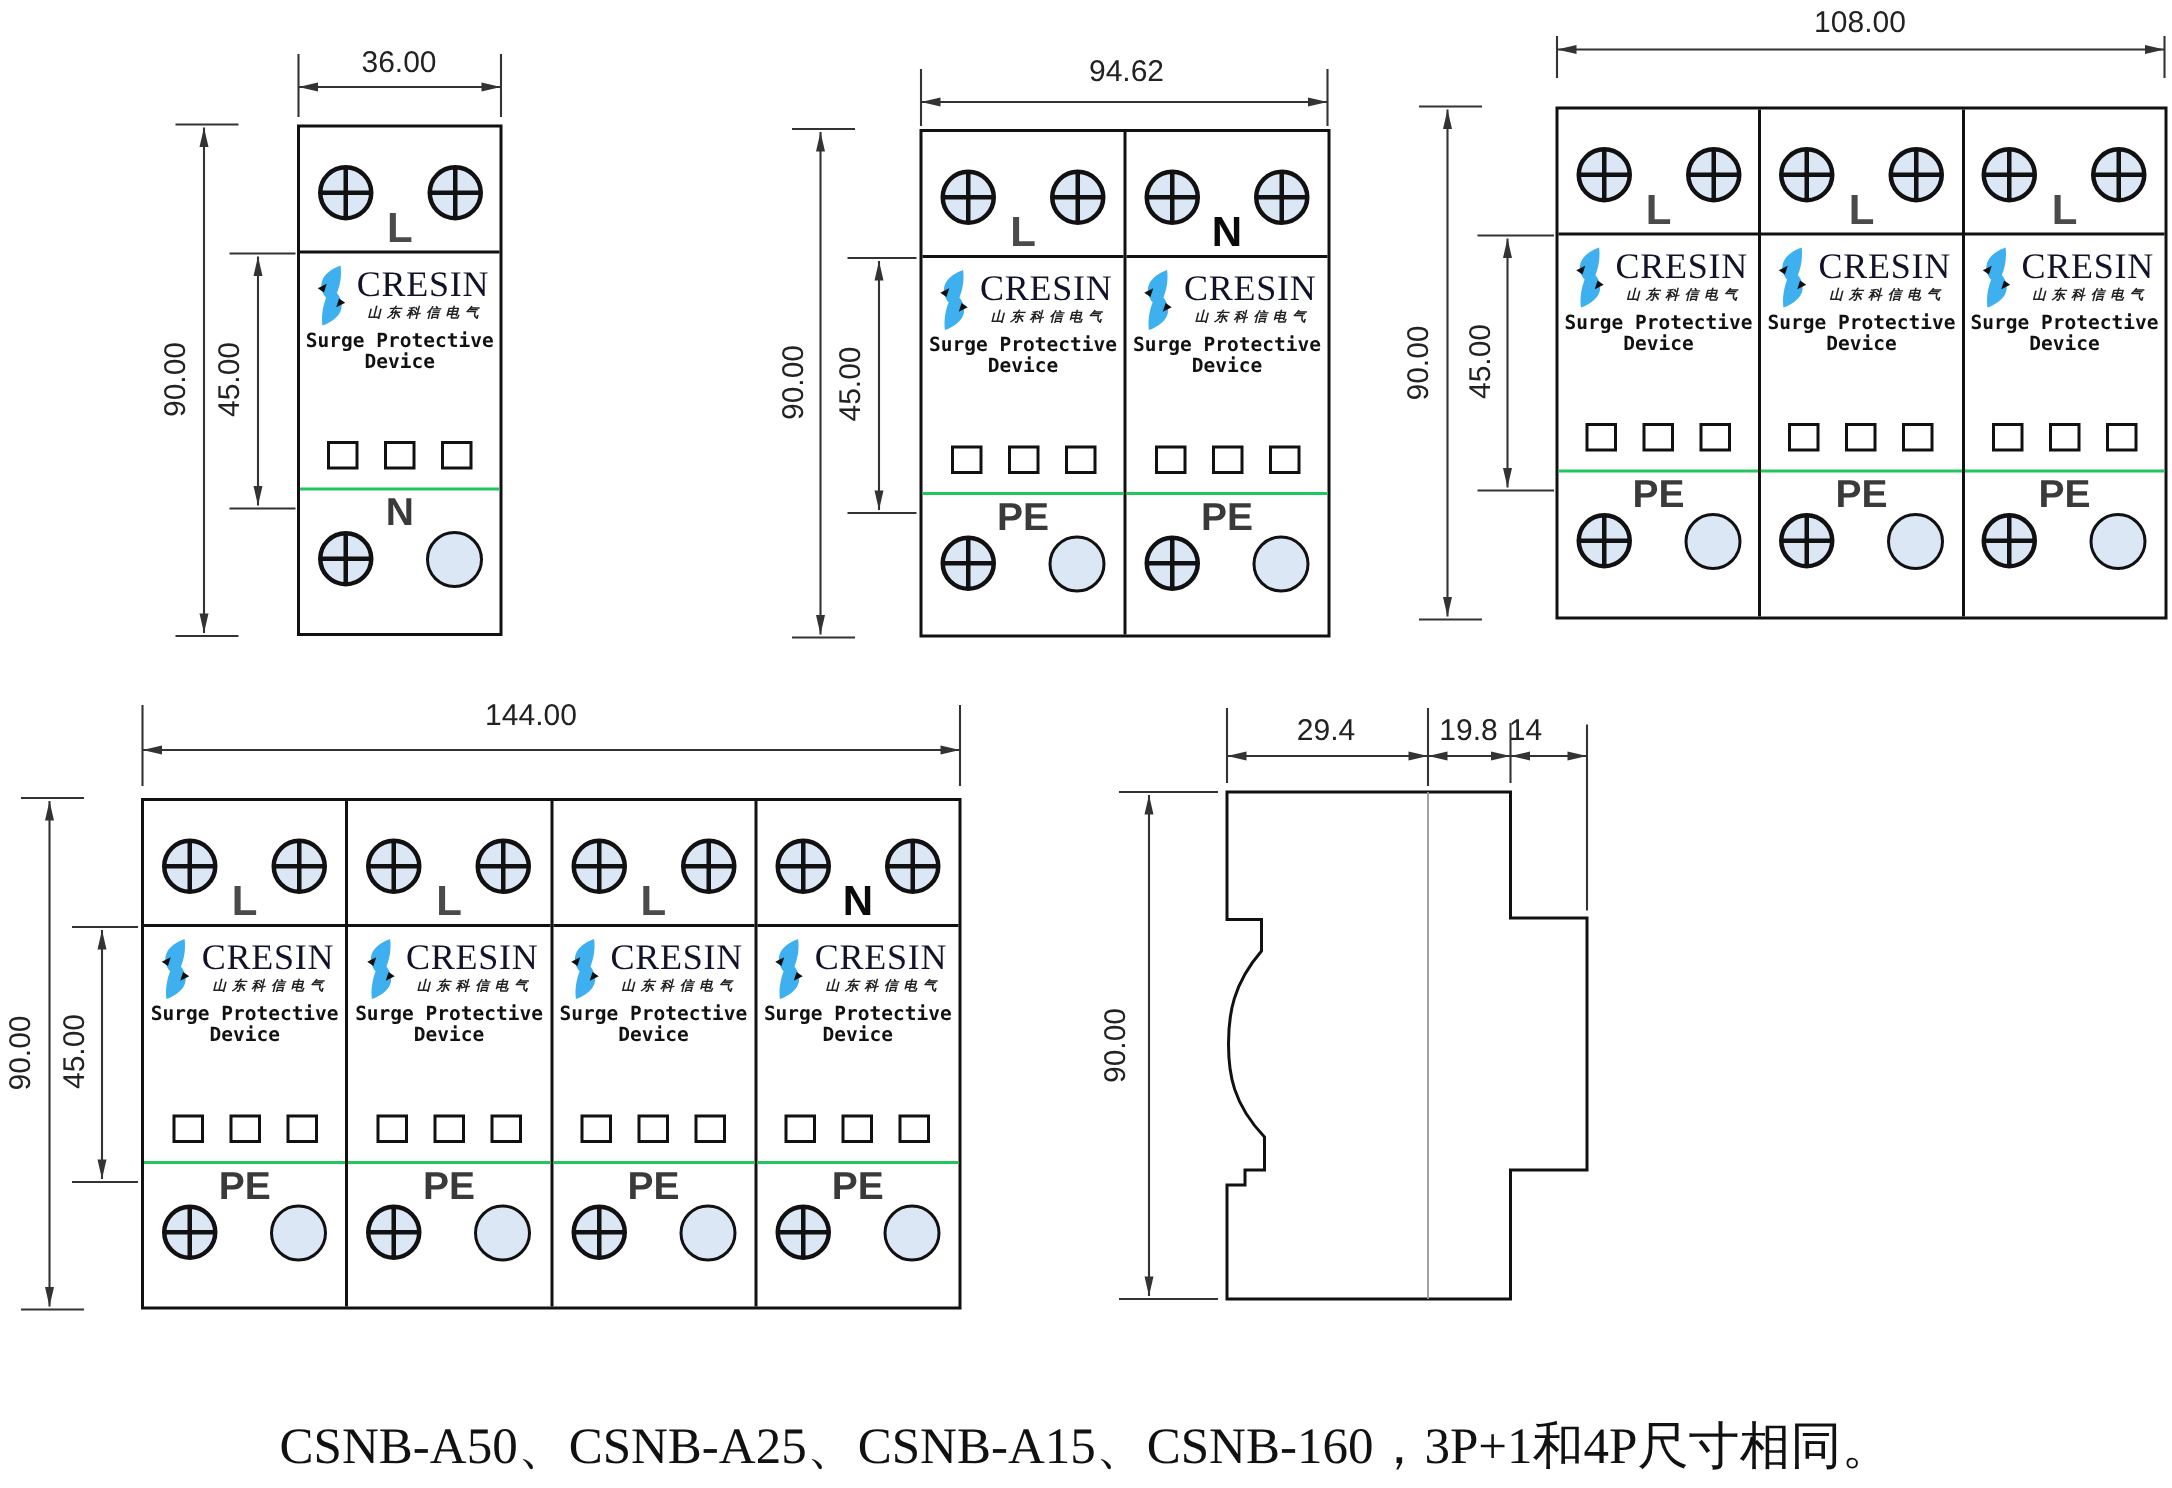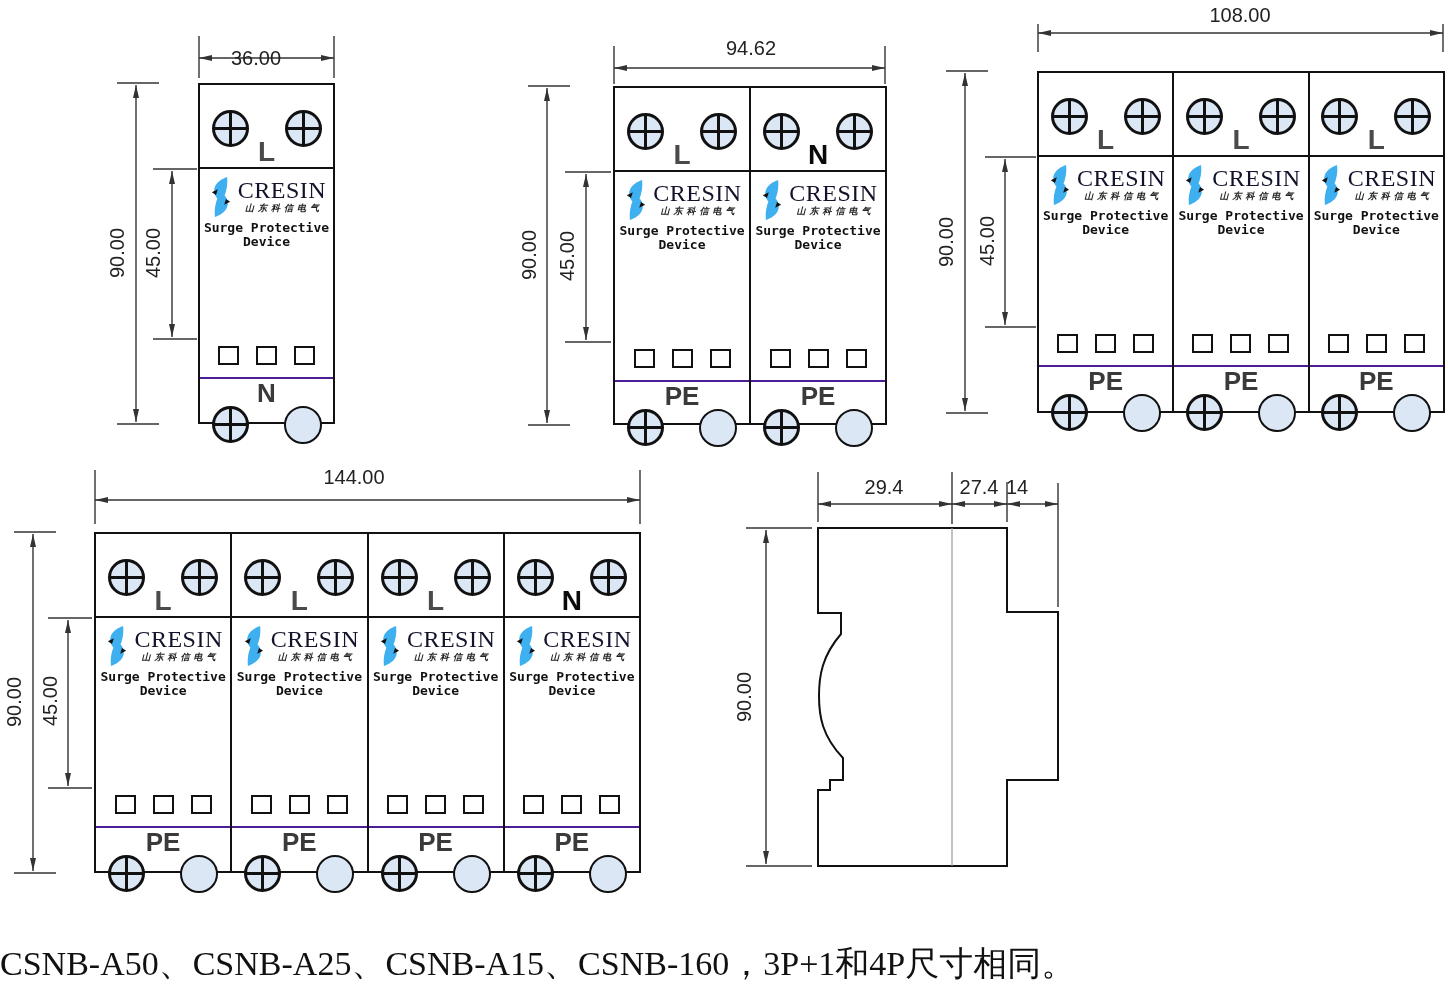--- a/index.html
+++ b/index.html
@@ -4,21 +4,21 @@
 <style>
   html,body{margin:0;padding:0;background:#fff;}
   #canvas{position:relative;width:1448px;height:992px;background:#fff;overflow:hidden;
           font-family:"Liberation Sans",sans-serif;}
   
   .unit{position:absolute;border:2px solid #111;background:#fff;display:flex;box-sizing:border-box;}
   .module{flex:1;display:flex;flex-direction:column;border-right:2px solid #111;position:relative;min-width:0;}
   .module:last-child{border-right:none;}
   .sec{position:relative;box-sizing:border-box;}
   .sec.top{height:84px;border-bottom:2px solid #111;}
-  .sec.mid{height:210px;border-bottom:2px solid #4c1d95;display:flex;flex-direction:column;align-items:center;justify-content:center;}
+  .sec.mid{height:158px;border-bottom:2px solid #22c55e;display:flex;flex-direction:column;align-items:center;justify-content:center;}
   .sec.bot{flex:1;}
   .screw{position:absolute;width:37px;height:37px;border:3px solid #111;border-radius:50%;
          background:#dce7f6;box-sizing:border-box;}
   .screw::before{content:"";position:absolute;left:-1px;right:-1px;top:50%;margin-top:-1.5px;height:3px;background:#111;}
   .screw::after{content:"";position:absolute;top:-1px;bottom:-1px;left:50%;margin-left:-1.5px;width:3px;background:#111;}
   .sec.top .screw.sl{left:calc(50% - 55px);top:25px;}
   .sec.top .screw.sr{left:calc(50% + 18px);top:25px;}
   .toplabel{position:absolute;left:0;right:0;bottom:1px;text-align:center;
             font-weight:bold;font-size:28px;color:#4a4a4a;line-height:1;}
   .lbl-n{color:#0a0a0a;}
@@ -36,21 +36,21 @@
   .botlabel{text-align:center;font-weight:bold;font-size:26px;color:#3a3a3a;margin-top:1px;line-height:1;}
   .sec.bot .screw{left:calc(50% - 55px);top:27px;}
   .plain{position:absolute;width:38px;height:38px;border:2px solid #111;border-radius:50%;
          background:#dce7f6;box-sizing:border-box;left:calc(50% + 17px);top:27px;}
   
   .hdim,.vdim{position:absolute;width:120px;text-align:center;font-size:20px;color:#222;line-height:26px;}
   .vdim{transform:rotate(-90deg);}
   
   #overlay{position:absolute;left:0;top:0;pointer-events:none;}
   
-  .caption{position:absolute;left:0;right:0;top:941px;text-align:left;
+  .caption{position:absolute;left:0;right:0;top:941px;text-align:center;
            font-family:"Liberation Serif","DejaVu Serif",serif;font-size:34px;color:#111;}
 </style>
 </head>
 <body>
 
 <div id="canvas">
 
   <svg id="overlay" width="1448" height="992" viewBox="0 0 1448 992">
     <defs>
       <marker id="ah" viewBox="0 0 14 8" refX="13.5" refY="4" markerWidth="14" markerHeight="8" orient="auto-start-reverse" markerUnits="userSpaceOnUse">
@@ -456,36 +456,36 @@
         </div>
       </div>
       <div class="sec bot">
         <div class="botlabel">PE</div>
         <span class="screw"></span>
         <span class="plain"></span>
       </div>
     </div>
   </div>
 
-  <div class="hdim" style="left:196px;top:29px;margin-top:16px;">36.00</div>
+  <div class="hdim" style="left:206px;top:29px;">36.00</div>
   <div class="vdim" style="left:57px;top:240px;">90.00</div>
   <div class="vdim" style="left:93px;top:240px;">45.00</div>
 
   <div class="hdim" style="left:691px;top:35px;">94.62</div>
   <div class="vdim" style="left:469px;top:242px;">90.00</div>
   <div class="vdim" style="left:507px;top:243px;">45.00</div>
 
   <div class="hdim" style="left:1180px;top:2px;">108.00</div>
   <div class="vdim" style="left:886px;top:229px;">90.00</div>
   <div class="vdim" style="left:927px;top:228px;">45.00</div>
 
   <div class="hdim" style="left:294px;top:464px;">144.00</div>
   <div class="vdim" style="left:-46px;top:689px;">90.00</div>
   <div class="vdim" style="left:-10px;top:688px;">45.00</div>
 
   <div class="hdim" style="left:824px;top:474px;">29.4</div>
-  <div class="hdim" style="left:919px;top:474px;">27.4</div>
+  <div class="hdim" style="left:919px;top:474px;">19.8</div>
   <div class="hdim" style="left:957px;top:474px;">14</div>
   <div class="vdim" style="left:684px;top:684px;">90.00</div>
 
   <div class="caption">CSNB-A50、CSNB-A25、CSNB-A15、CSNB-160，3P+1和4P尺寸相同。</div>
 
 </div>
 
 </body></html>

